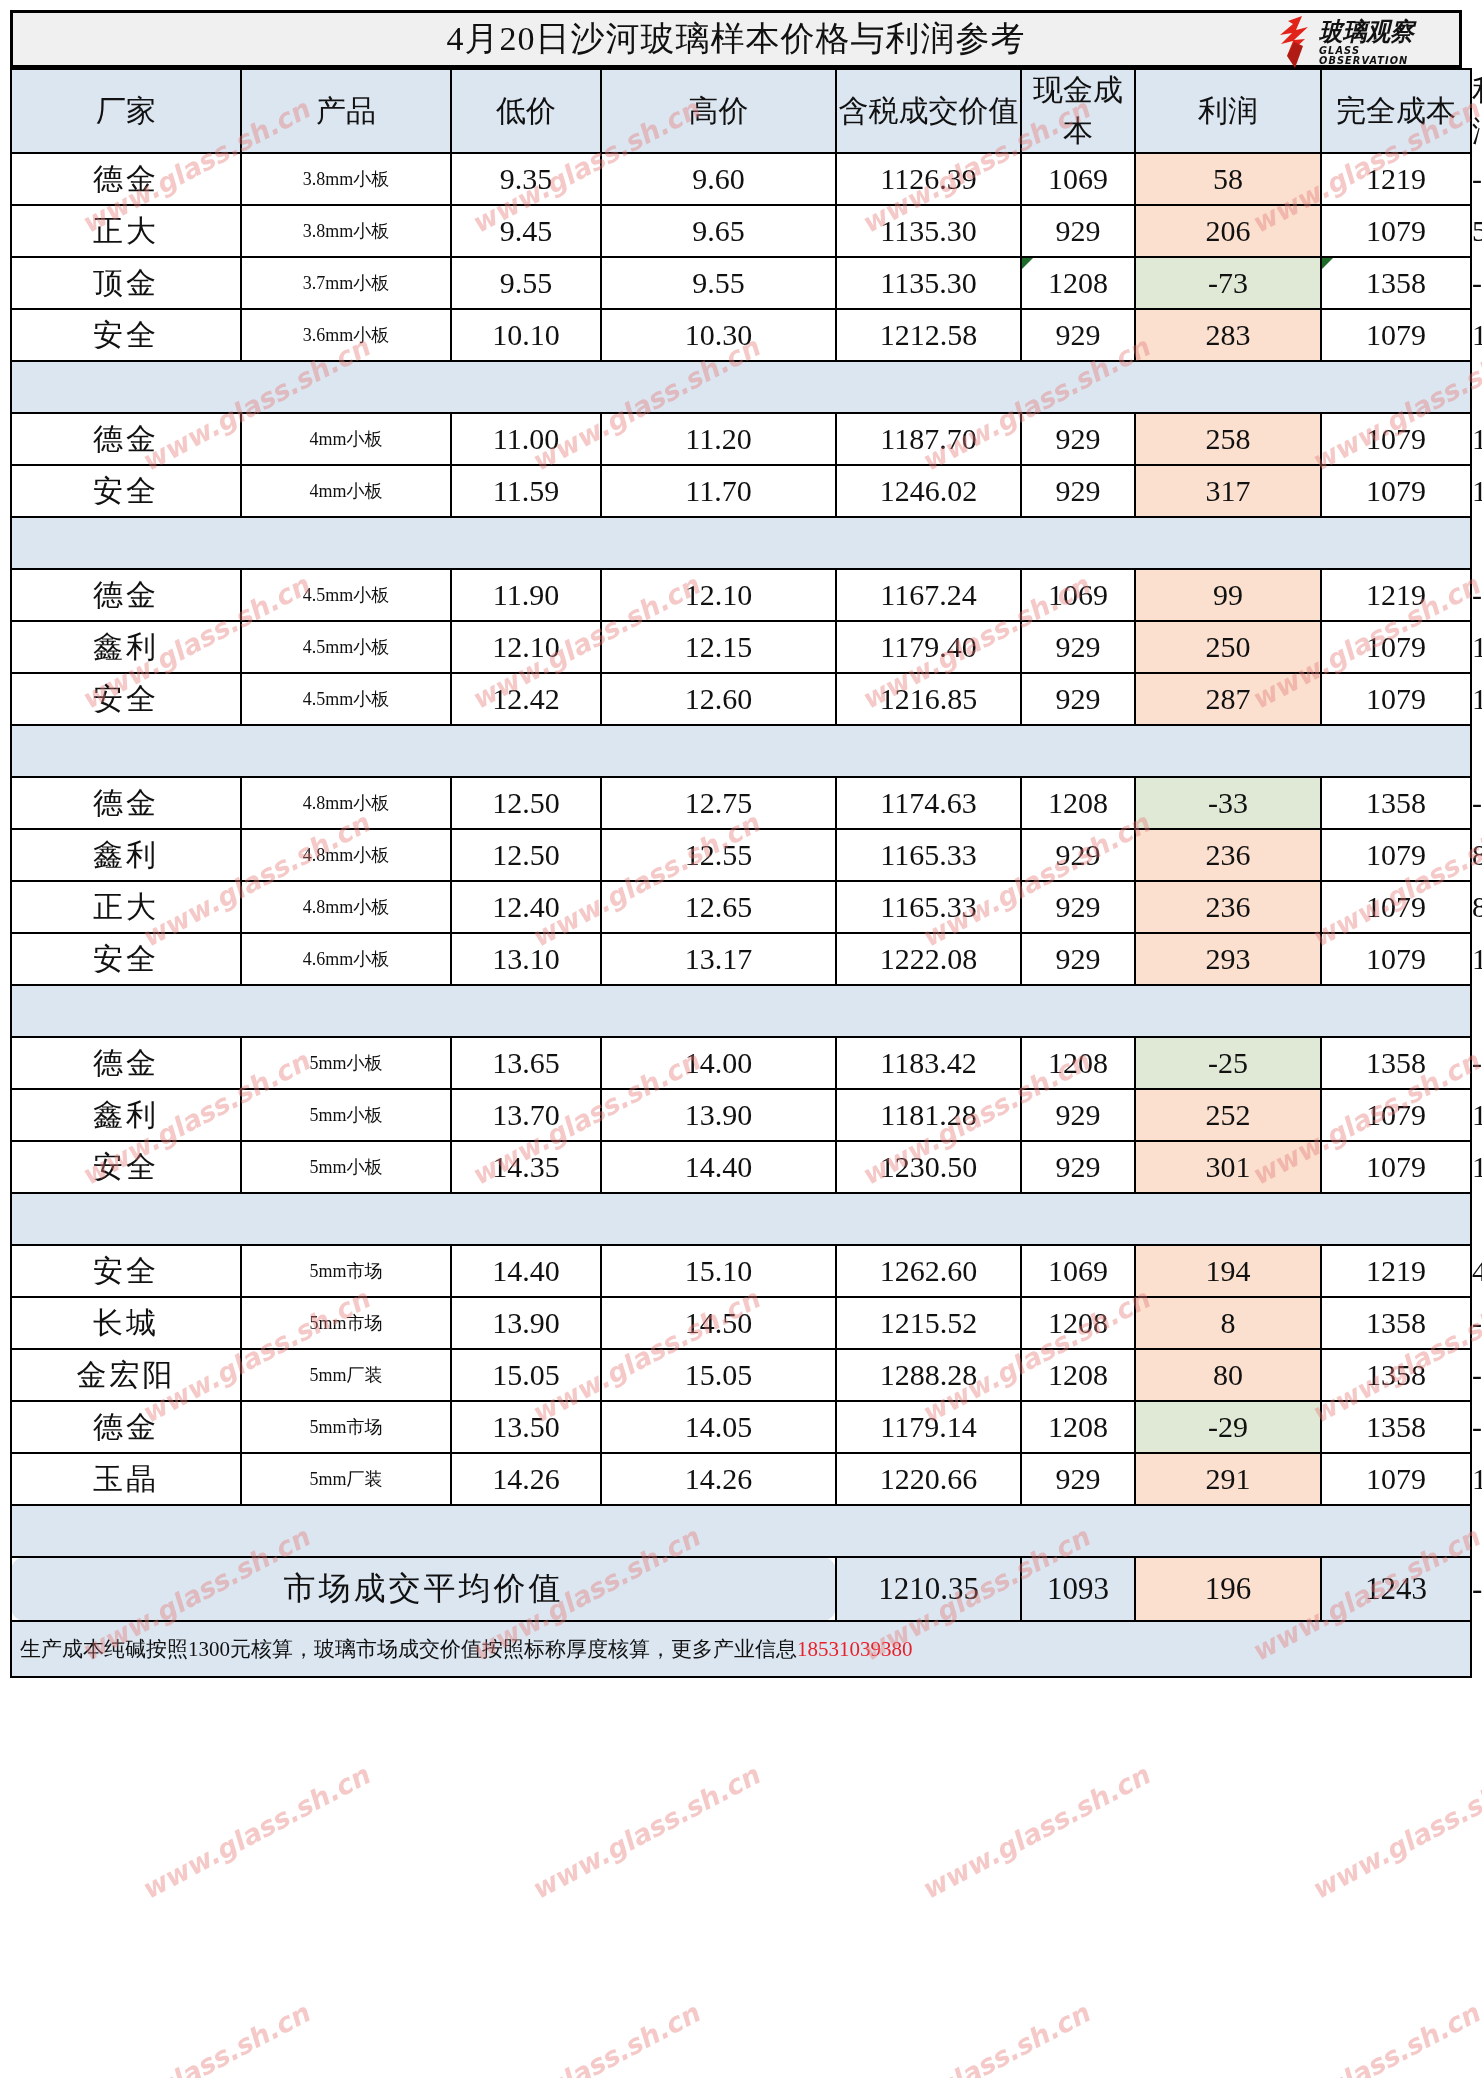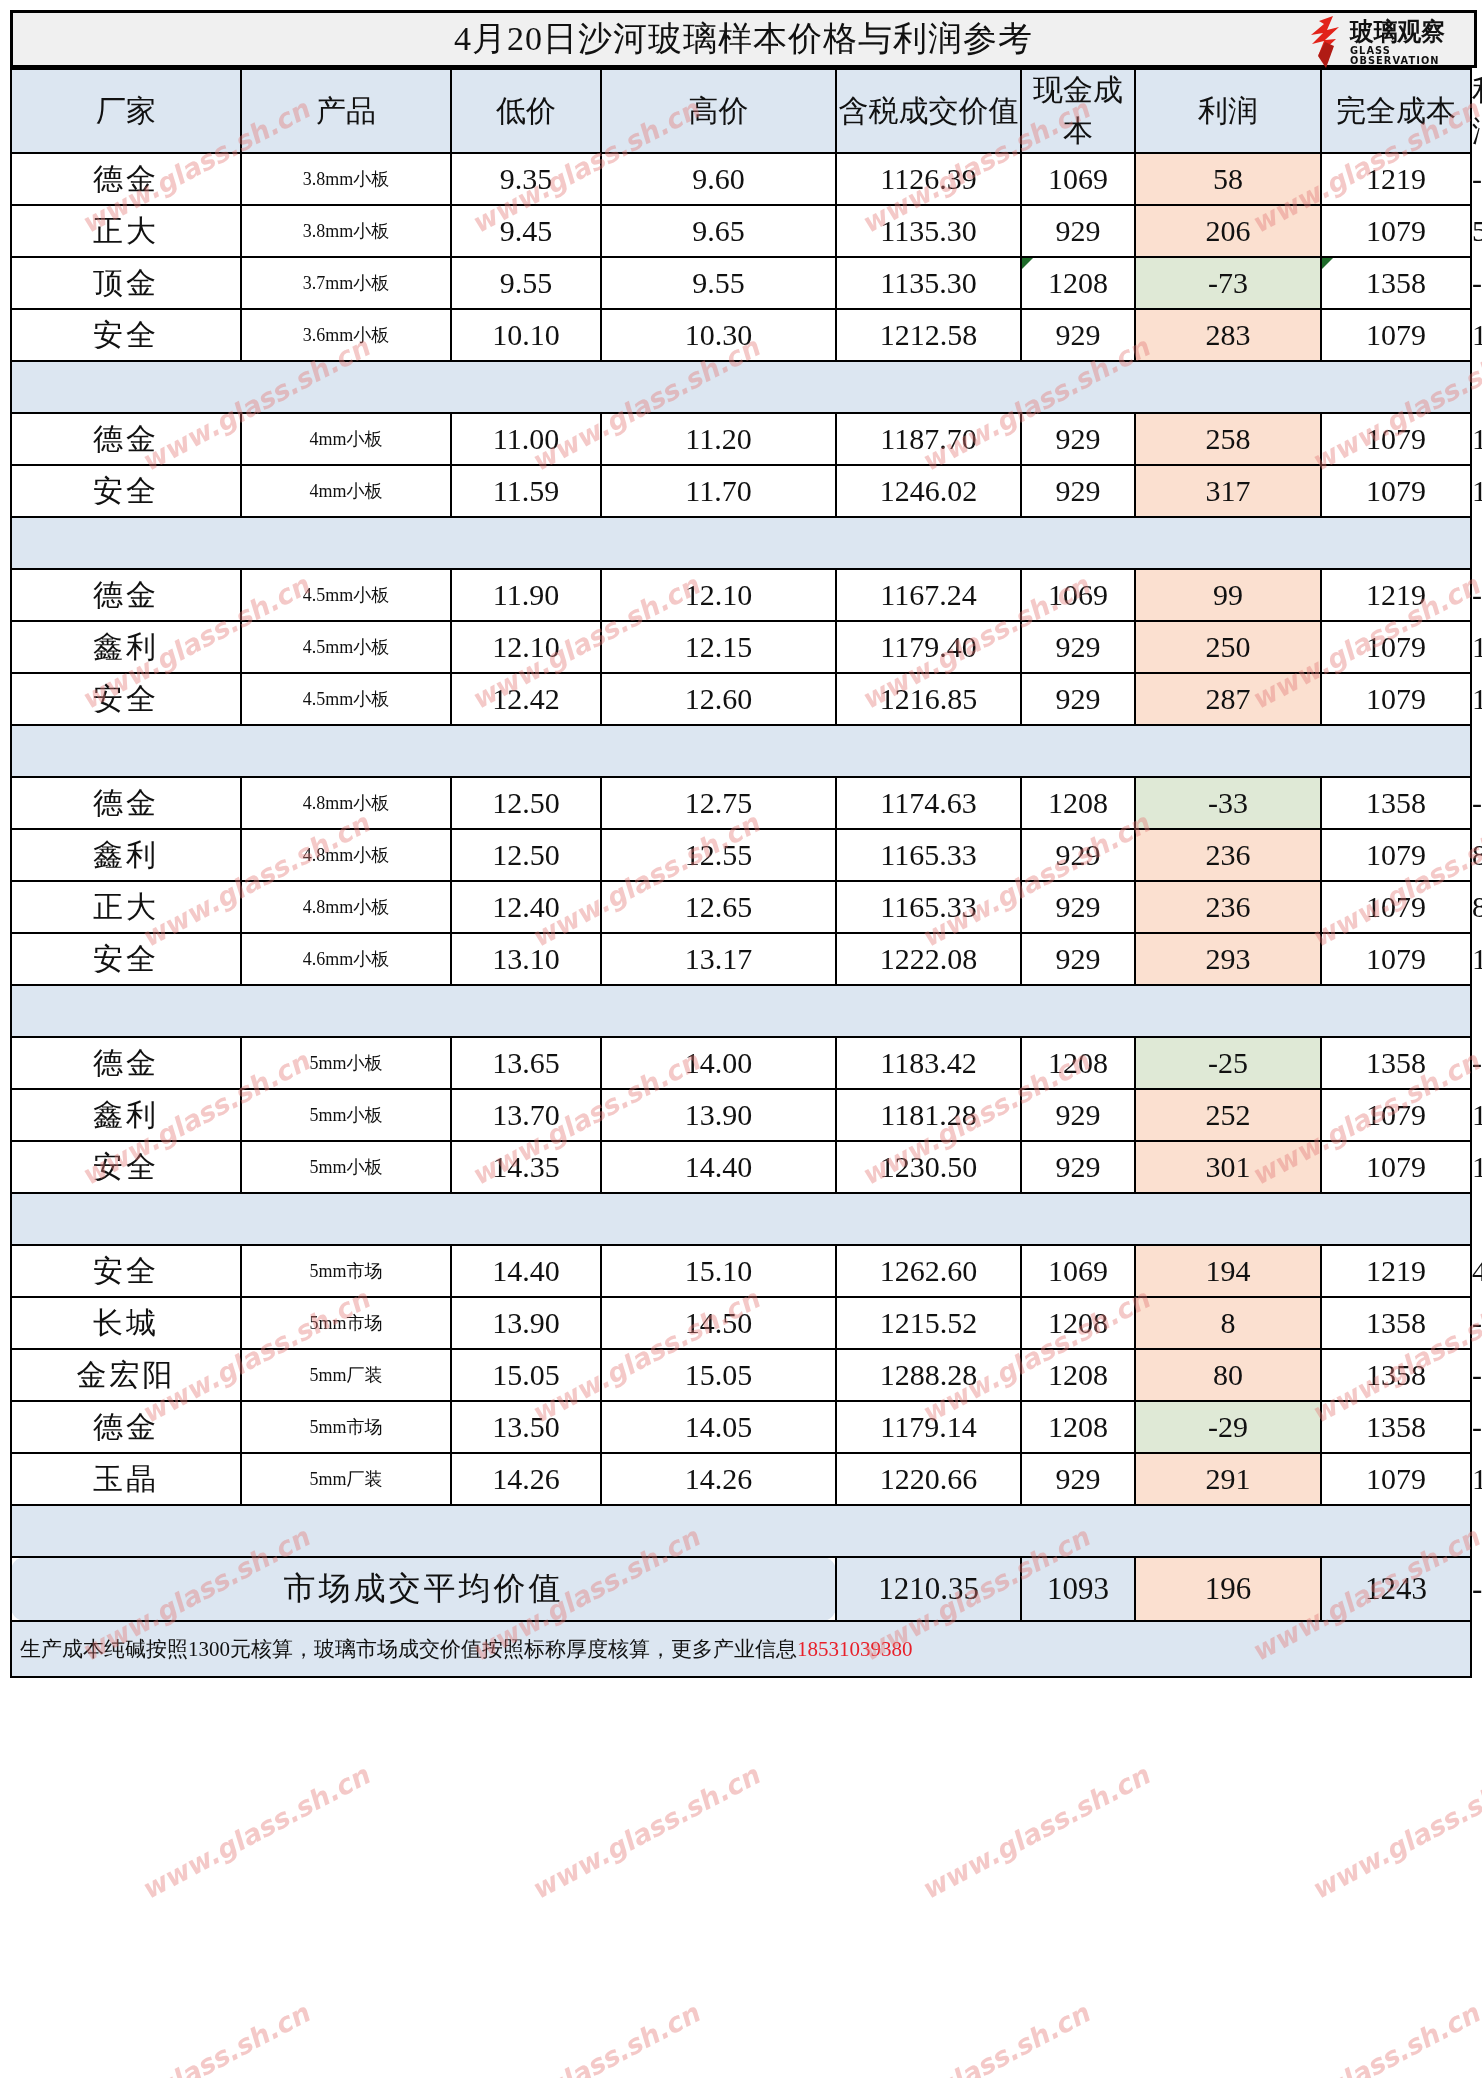--- a/index.html
+++ b/index.html
@@ -13,21 +13,21 @@
     font-family: "Liberation Serif", "DejaVu Serif", serif;
     overflow: hidden;
     position: relative;
   }
 
   #sheet {
     position: relative;
     width: 1482px;
     height: 2078px;
     box-sizing: border-box;
-    padding: 10px 5px 12px 10px;
+    padding: 10px 20px 12px 10px;
   }
 
   
   .titlebar {
     position: relative;
     height: 58px;
     border: 3px solid #000;
     background: #f0f0f0;
     box-sizing: border-box;
     display: flex;
@@ -35,28 +35,29 @@
     justify-content: center;
   }
   .title-text {
     font-size: 34px;
     letter-spacing: 1px;
     color: #111;
     white-space: nowrap;
   }
   .logo {
     position: absolute;
-    right: 0;
+    right: 16px;
     top: 2px;
     height: 54px;
     width: 168px;
     display: flex;
     align-items: center;
     justify-content: space-between;
     overflow: hidden;
+    font-style: italic;
   }
   .logo-mark {
     width: 42px;
     height: 52px;
     flex: 0 0 auto;
     margin-right: 2px;
   }
   .logo-words {
     display: flex;
     flex-direction: column;

